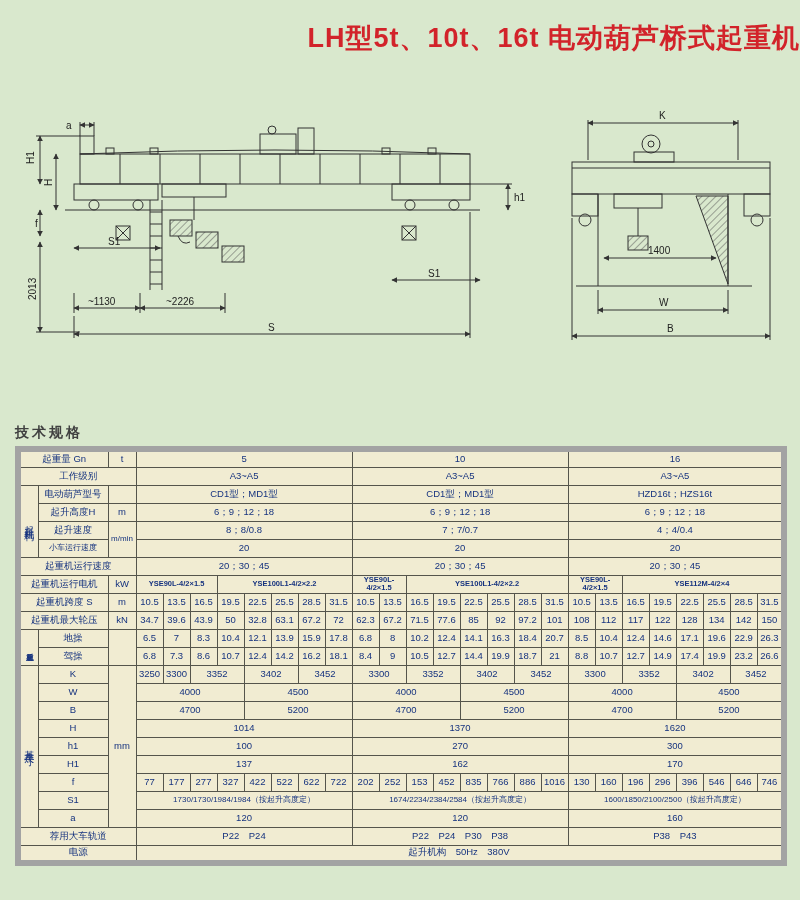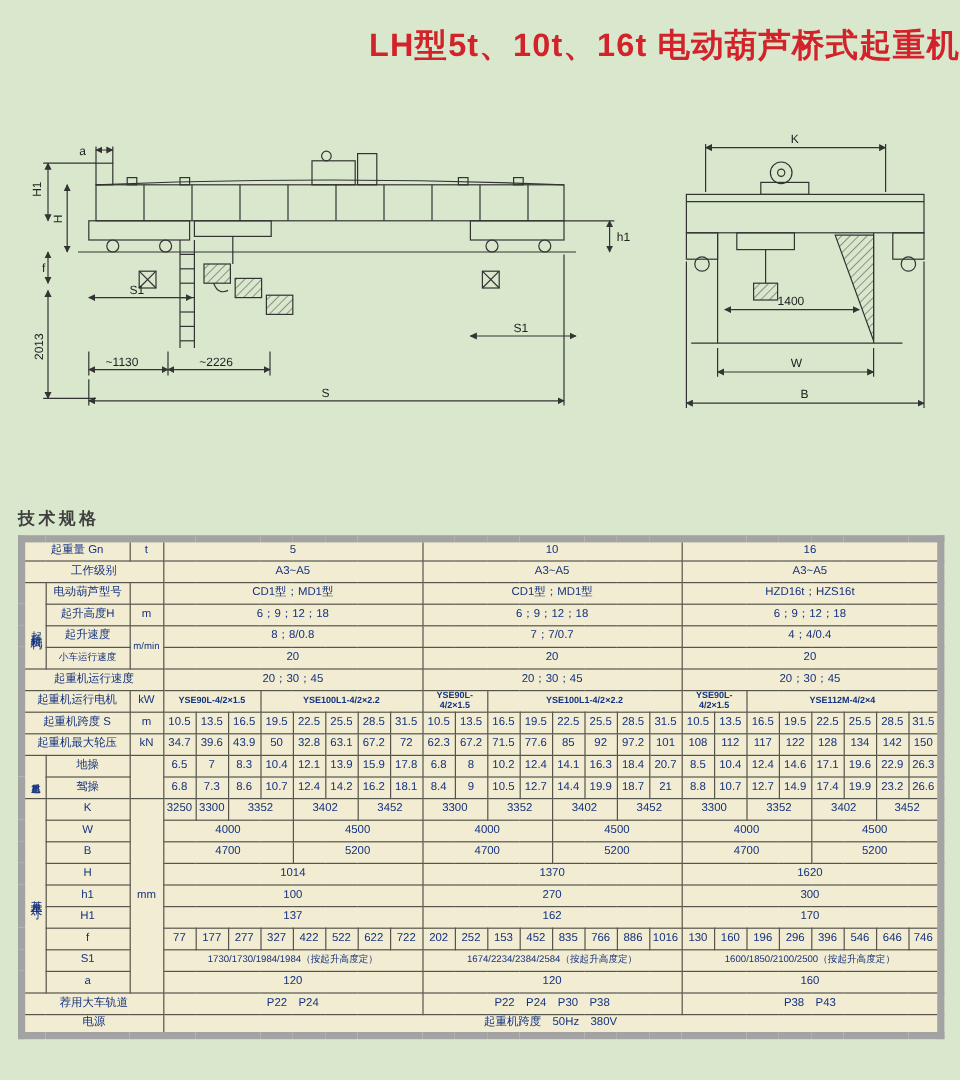--- a/index.html
+++ b/index.html
@@ -507,16 +507,16 @@
         <td colspan="8">160</td>
       </tr>
       <tr>
         <td colspan="3">荐用大车轨道</td>
         <td colspan="8">P22　P24</td>
         <td colspan="8">P22　P24　P30　P38</td>
         <td colspan="8">P38　P43</td>
       </tr>
       <tr>
         <td colspan="3">电源</td>
-        <td colspan="24">起重机跨度　50Hz　380V</td>
+        <td colspan="24">起升机构　50Hz　380V</td>
       </tr>
     </tbody>
 </table>
 
 </body></html>

